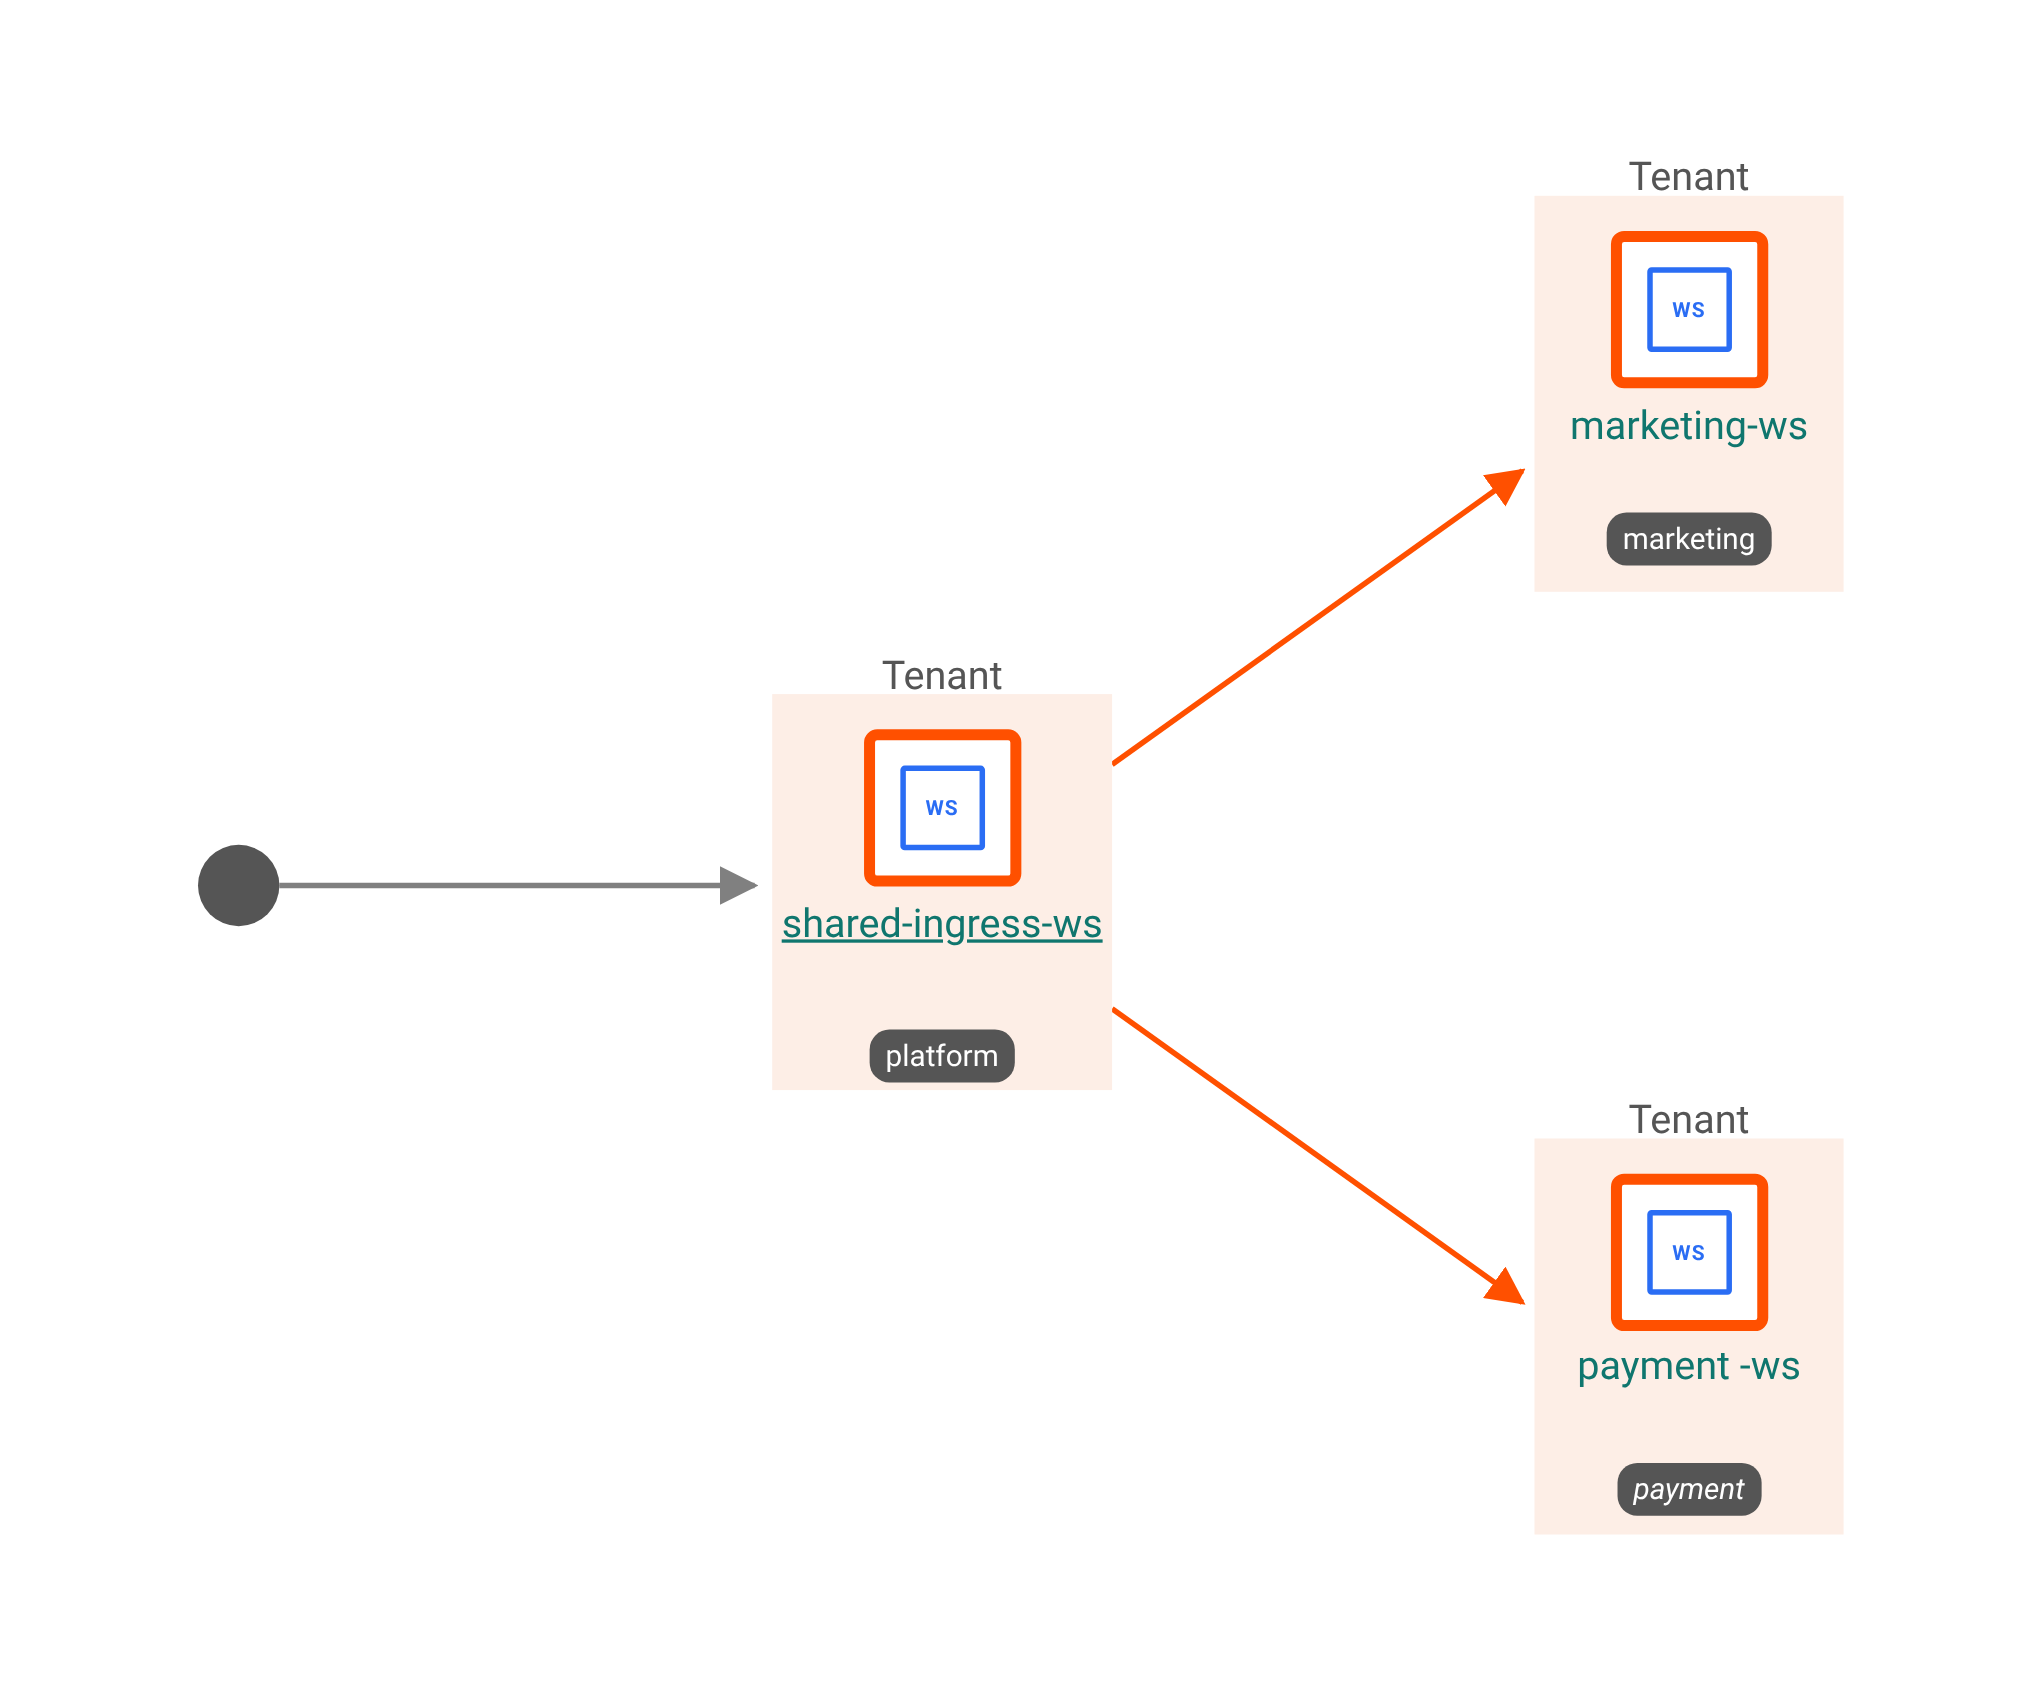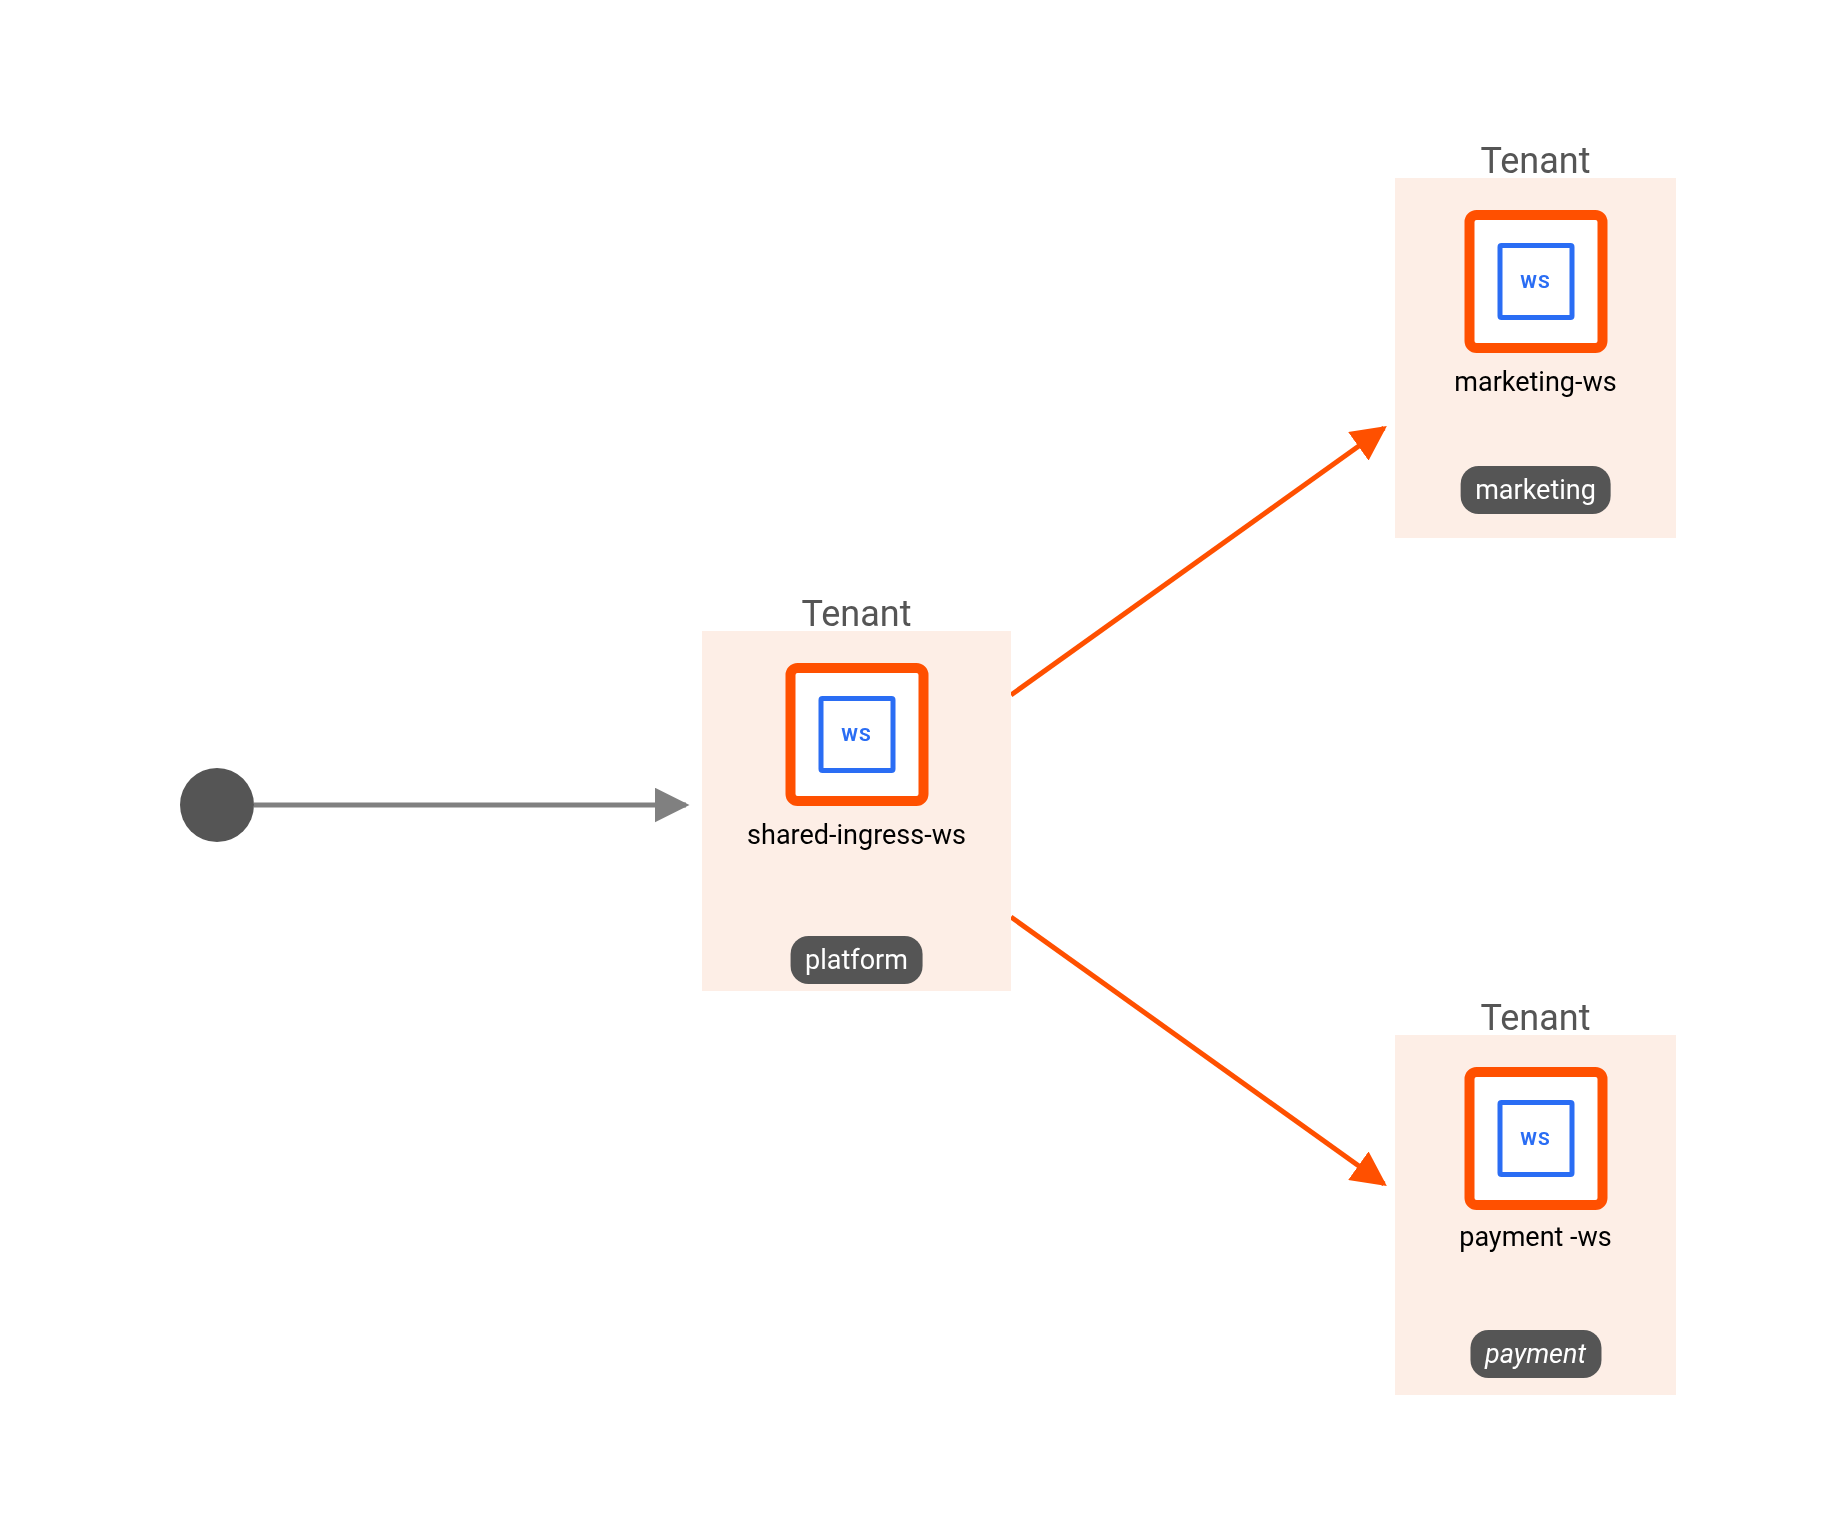--- a/index.html
+++ b/index.html
@@ -73,22 +73,22 @@
     font-size: 19px;
     font-weight: 700;
     color: #2a6df4;
     letter-spacing: 1px;
   }
   .ws-label {
     position: absolute;
     left: 0;
     width: 100%;
     text-align: center;
-    font-size: 27px;
-    color: #000000;
+    font-size: 36px;
+    color: #0f766e;
   }
   .tag {
     position: absolute;
     left: 50%;
     transform: translateX(-50%);
     background: #555555;
     color: #ffffff;
     font-size: 27px;
     border-radius: 18px;
     padding: 8px 15px;
@@ -117,21 +117,21 @@
   <div class="start-node" style="left:180px; top:768px;"></div>
 
   <div class="tenant-box" style="left:702px; top:631px; width:309px; height:360px;">
     <div class="tenant-title">Tenant</div>
     <div class="ws-icon" style="top:32px; width:143px; height:143px;">
       <div class="ws-outer"></div>
       <div class="ws-inner" style="left:33px; top:33px; width:77px; height:77px;">
         <span class="ws-inner-text">WS</span>
       </div>
     </div>
-    <div class="ws-label" style="top:188px;">shared-ingress-ws</div>
+    <div class="ws-label" style="top:188px;text-decoration:underline;">shared-ingress-ws</div>
     <div class="tag" style="bottom:7px;">platform</div>
   </div>
 
   <div class="tenant-box" style="left:1395px; top:178px; width:281px; height:360px;">
     <div class="tenant-title">Tenant</div>
     <div class="ws-icon" style="top:32px; width:143px; height:143px;">
       <div class="ws-outer"></div>
       <div class="ws-inner" style="left:33px; top:33px; width:77px; height:77px;">
         <span class="ws-inner-text">WS</span>
       </div>

